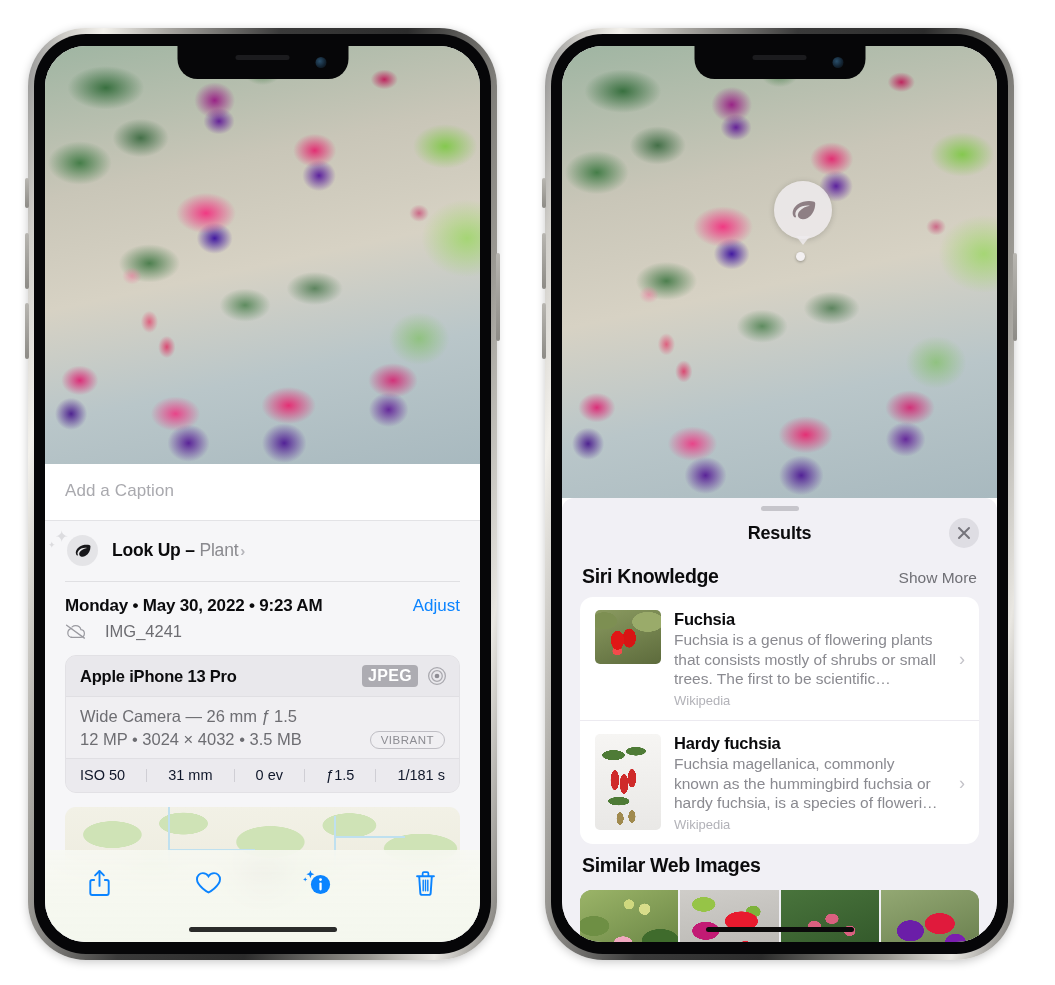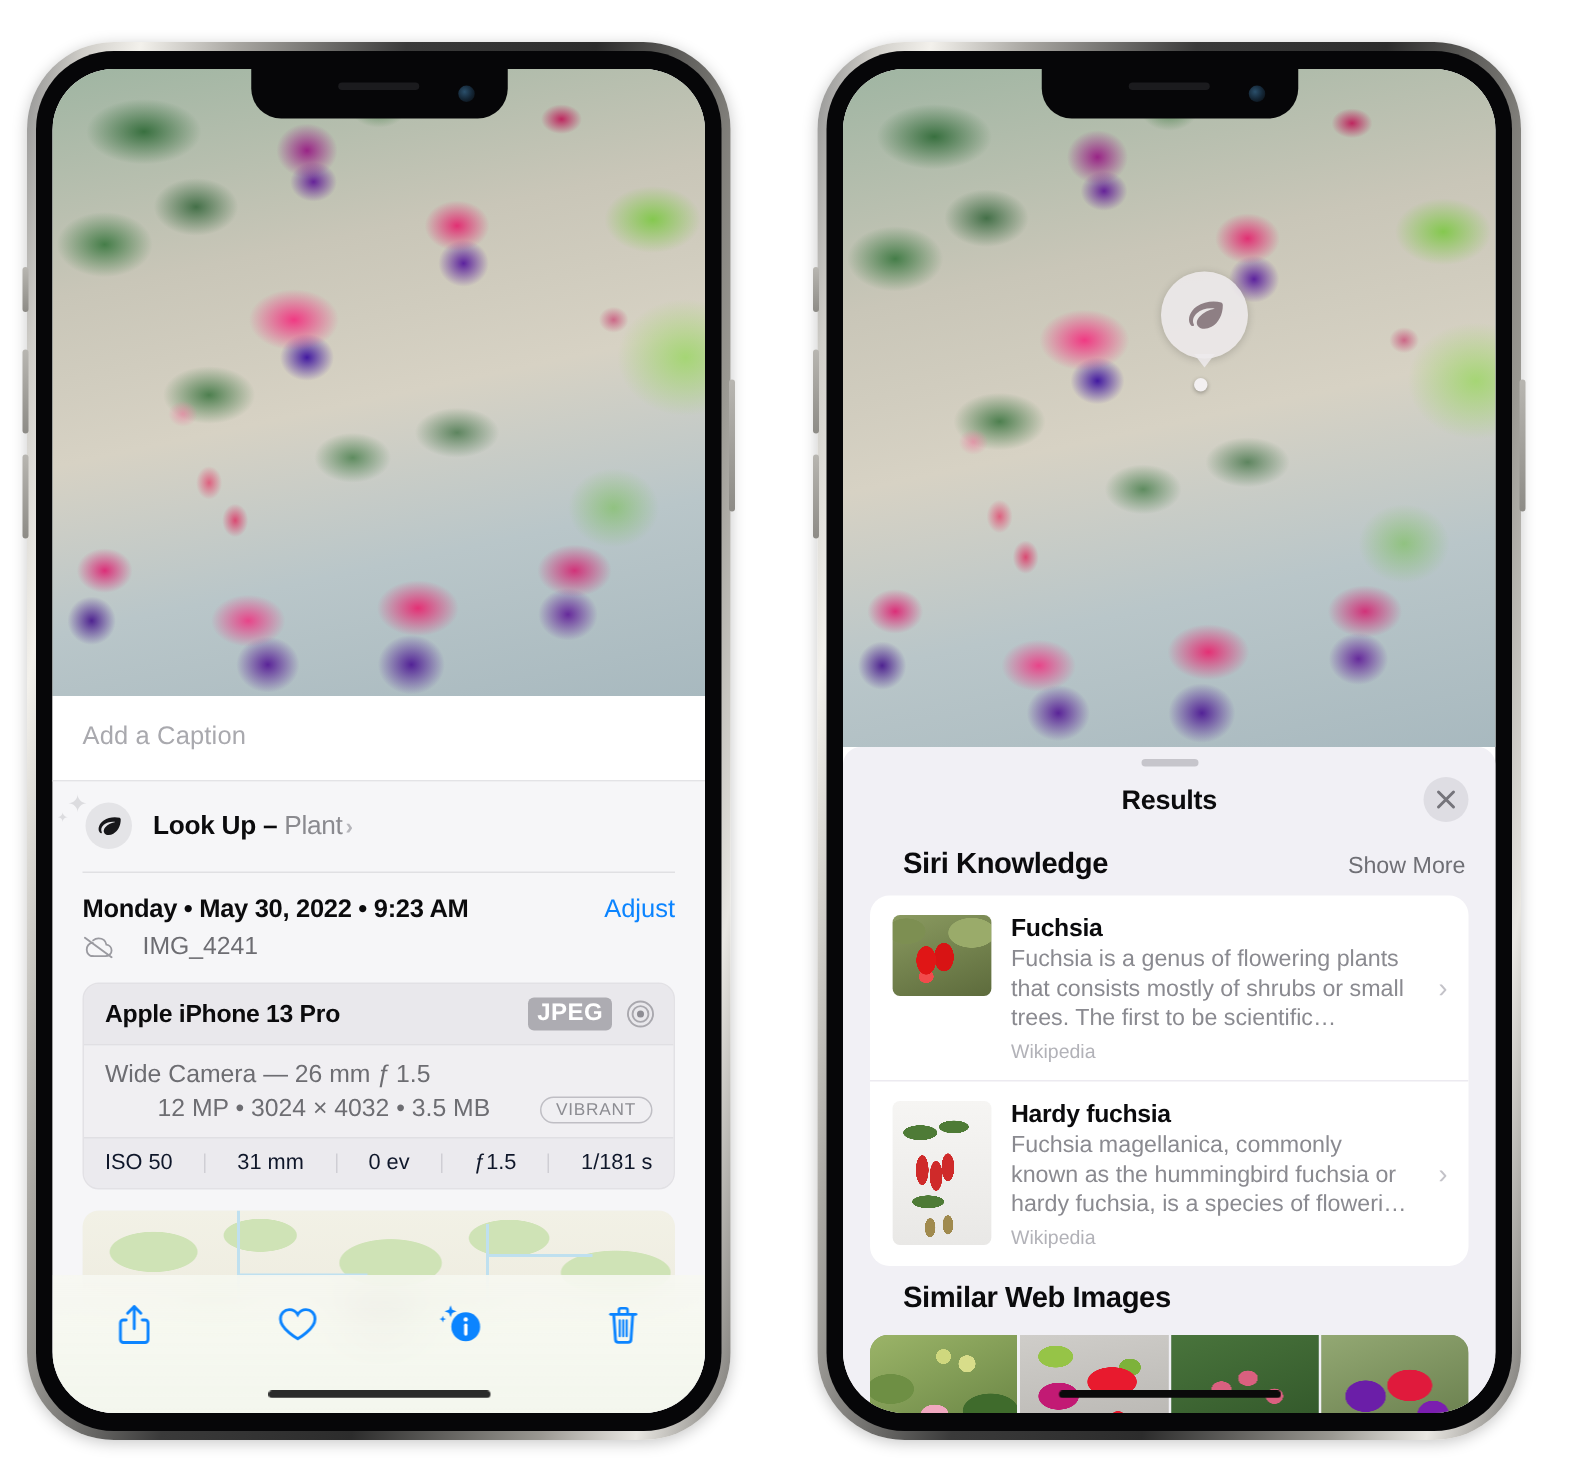--- a/index.html
+++ b/index.html
@@ -26,21 +26,21 @@
     padding: 12px 11px;
     position: relative;
   }
   .screen {
     width: 100%; height: 100%;
     border-radius: 41px;
     overflow: hidden;
     position: relative;
     background: #fff;
   }
-  #phone-left  { left: 18px;  top: 28px;  width: 469px; height: 932px; }
+  #phone-left  { left: 28px;  top: 28px;  width: 469px; height: 932px; }
   #phone-right { left: 545px; top: 28px;  width: 469px; height: 932px; }
 
   
   .btn-side { position: absolute; background: linear-gradient(180deg,#b8b6b1,#8d8b86); border-radius: 2px; }
   .btn-l { left: -3px; width: 4px; }
   .btn-r { right: -3px; width: 4px; }
   .silent { top: 150px; height: 30px; }
   .volup  { top: 205px; height: 56px; }
   .voldn  { top: 275px; height: 56px; }
   .power  { top: 225px; height: 88px; }
@@ -151,21 +151,21 @@
     border-bottom: 1px solid #e0dfe3;
   }
   .cam-name { font-size: 16.5px; font-weight: 700; color: #0b0b0d; letter-spacing: -.2px; }
   .cam-head-right { display: flex; align-items: center; gap: 9px; }
   .jpeg-chip {
     background: #adacb2; color: #ffffff; font-size: 16px; font-weight: 700;
     padding: 2px 6px; border-radius: 4px; letter-spacing: .3px;
   }
   .cam-body { padding: 10px 14px 9px 14px; background: #f0eff2; }
   .cam-line1 { font-size: 16.5px; color: #6d6d72; margin-bottom: 4px; }
-  .cam-line2-wrap { display: flex; align-items: center; justify-content: space-between; margin-left: 35px; }
+  .cam-line2-wrap { display: flex; align-items: center; justify-content: space-between; }
   .cam-line2 { font-size: 16.5px; color: #6d6d72; }
   .vibrant-chip {
     font-size: 11.5px; color: #8c8c92; border: 1px solid #bfbec4;
     border-radius: 11px; padding: 2px 10px; letter-spacing: .5px;
   }
   .exif-row {
     display: flex; align-items: center; justify-content: space-between;
     padding: 8px 14px 9px 14px; background: #ebeaee;
     border-top: 1px solid #e0dfe3;
   }
@@ -255,21 +255,21 @@
   .close-btn {
     position: absolute; right: 18px; top: 50%; transform: translateY(-50%);
     width: 30px; height: 30px; border-radius: 50%; background: #dedde3;
     display: flex; align-items: center; justify-content: center;
   }
 
   .section-head {
     display: flex; align-items: baseline; justify-content: space-between;
     padding: 10px 20px 9px 20px;
   }
-  .section-title { font-size: 19.5px; font-weight: 700; color: #0b0b0d; letter-spacing: -.3px; margin-left: 20px; }
+  .section-title { font-size: 19.5px; font-weight: 700; color: #0b0b0d; letter-spacing: -.3px; }
   .show-more { font-size: 15.5px; color: #6f6f75; }
 
   .cards { margin: 0 18px; background: #fff; border-radius: 13px; overflow: hidden; }
   .kcard { display: flex; align-items: flex-start; gap: 13px; padding: 13px 14px 12px 15px; position: relative; }
   .kcard + .kcard { border-top: 1px solid #eceaf0; }
   .kthumb { width: 66px; height: 54px; border-radius: 5px; flex: none; overflow: hidden; }
   .kthumb.tall { height: 96px; }
   .kthumb-1 {
     background-color: #6f7d4a;
     background-image:

